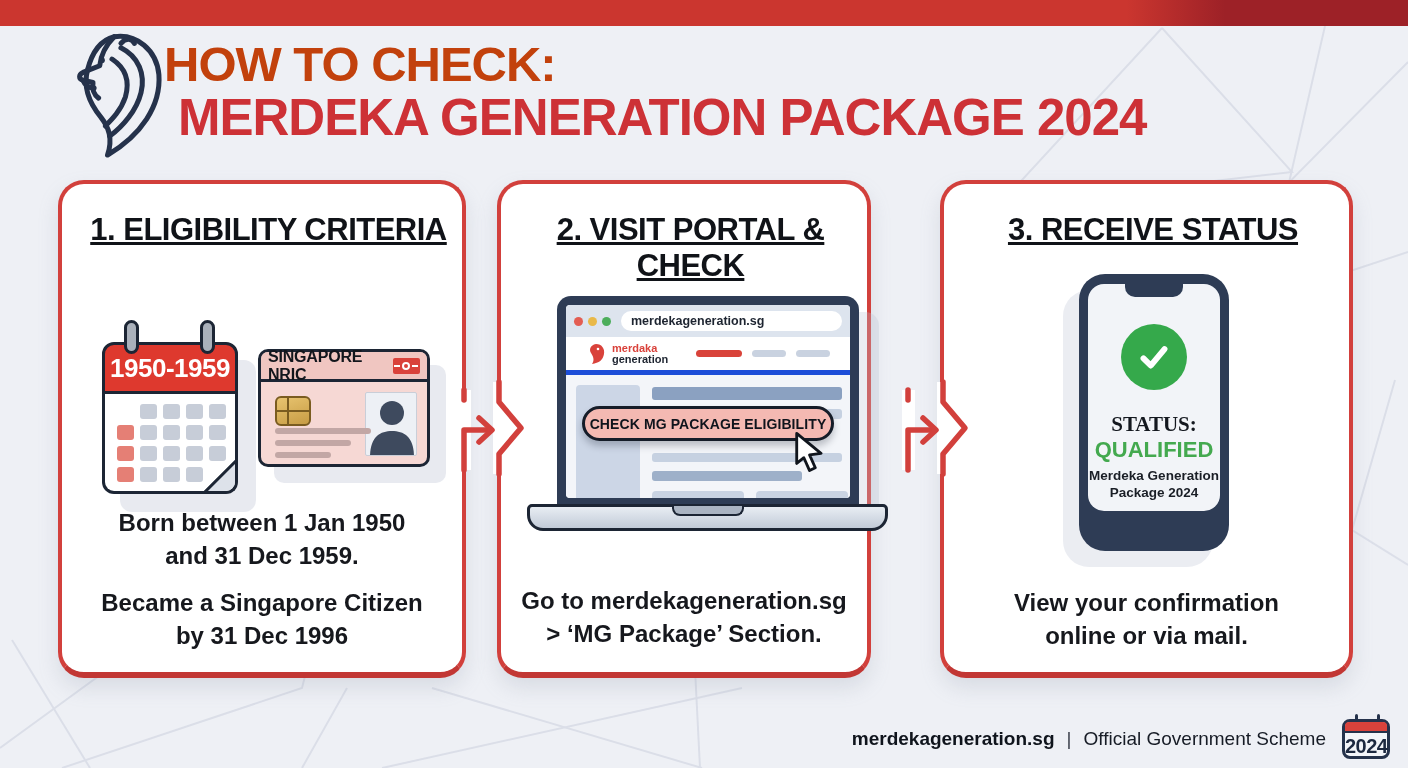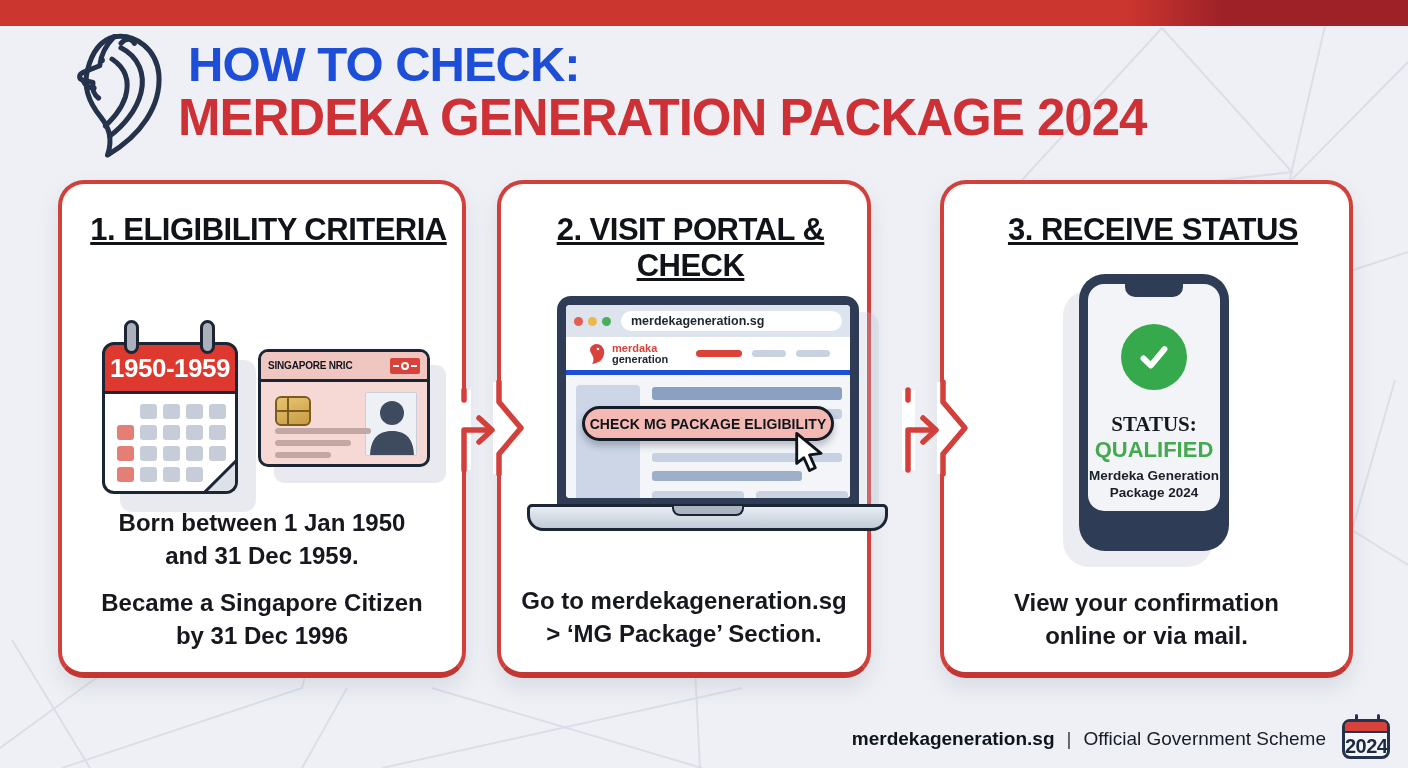--- a/index.html
+++ b/index.html
@@ -17,21 +17,21 @@
   #bg-pattern { position:absolute; left:0; top:0; width:1408px; height:768px; z-index:0; }
 
   
   #top-bar {
     left:0; top:0; width:1408px; height:26px; z-index:3;
     background:linear-gradient(90deg,#cb362f 0%, #cb362f 80%, #9d2127 87%, #9d2127 100%);
   }
 
   
   #lion-logo { left:56px; top:30px; width:112px; height:134px; z-index:3; }
-  #title-line1 { left:188px; top:36px; font-size:49px; font-weight:800; letter-spacing:-1px; color:#1d4ed8; z-index:3; }
+  #title-line1 { left:164px; top:36px; font-size:49px; font-weight:800; letter-spacing:-1px; color:#c2410c; z-index:3; }
   #title-line2 { left:178px; top:88px; font-size:51px; font-weight:800; letter-spacing:-1px; color:#cd3136; z-index:3; }
 
   
   .card {
     position:absolute; top:180px; height:498px; z-index:2;
     background:#ffffff;
     border:4px solid #d2403c;
     border-bottom:6px solid #c23734;
     border-radius:26px;
     box-shadow:0 10px 20px rgba(140,150,170,.22);
@@ -71,21 +71,21 @@
     background:#1c2534; transform:rotate(-45deg); transform-origin:right bottom; z-index:3; border-radius:2px; }
 
   #nric {
     left:196px; top:165px; width:172px; height:118px;
     background:#f6d8d4; border:3px solid #1c2534; border-radius:10px;
     box-shadow:16px 16px 0 rgba(188,196,211,.35);
   }
   #nric-header { position:absolute; left:0; top:0; width:100%; height:30px;
     background:#f0c6c1; border-bottom:3px solid #1c2534; border-radius:7px 7px 0 0;
     display:flex; align-items:center; justify-content:space-between; padding:0 7px; }
-  #nric-title { font-size:10px; font-weight:800; color:#12161c; letter-spacing:-0.2px; }
+  #nric-title { font-size:16px; font-weight:800; color:#12161c; letter-spacing:-0.2px; }
   #nric-emblem { width:30px; height:16px; background:#d9423b; border-radius:2px;
     display:flex; align-items:center; justify-content:center; gap:2px; }
   .emblem-line { width:6px; height:2px; background:#fff; }
   .emblem-circle { width:8px; height:8px; border:2px solid #fff; border-radius:50%; }
   #nric-chip { position:absolute; left:14px; top:44px; width:36px; height:30px;
     background:linear-gradient(160deg,#e8c470,#c79c44); border:2px solid #7a5c20; border-radius:6px; }
   #nric-chip:before { content:""; position:absolute; left:10px; top:0; width:2px; height:100%; background:#7a5c20; }
   #nric-chip:after { content:""; position:absolute; left:0; top:12px; width:100%; height:2px; background:#7a5c20; }
   #nric-photo { position:absolute; right:10px; top:40px; width:52px; height:64px;
     background:#edf0f5; border:1px solid #c9ced8; border-radius:2px; overflow:hidden; }

